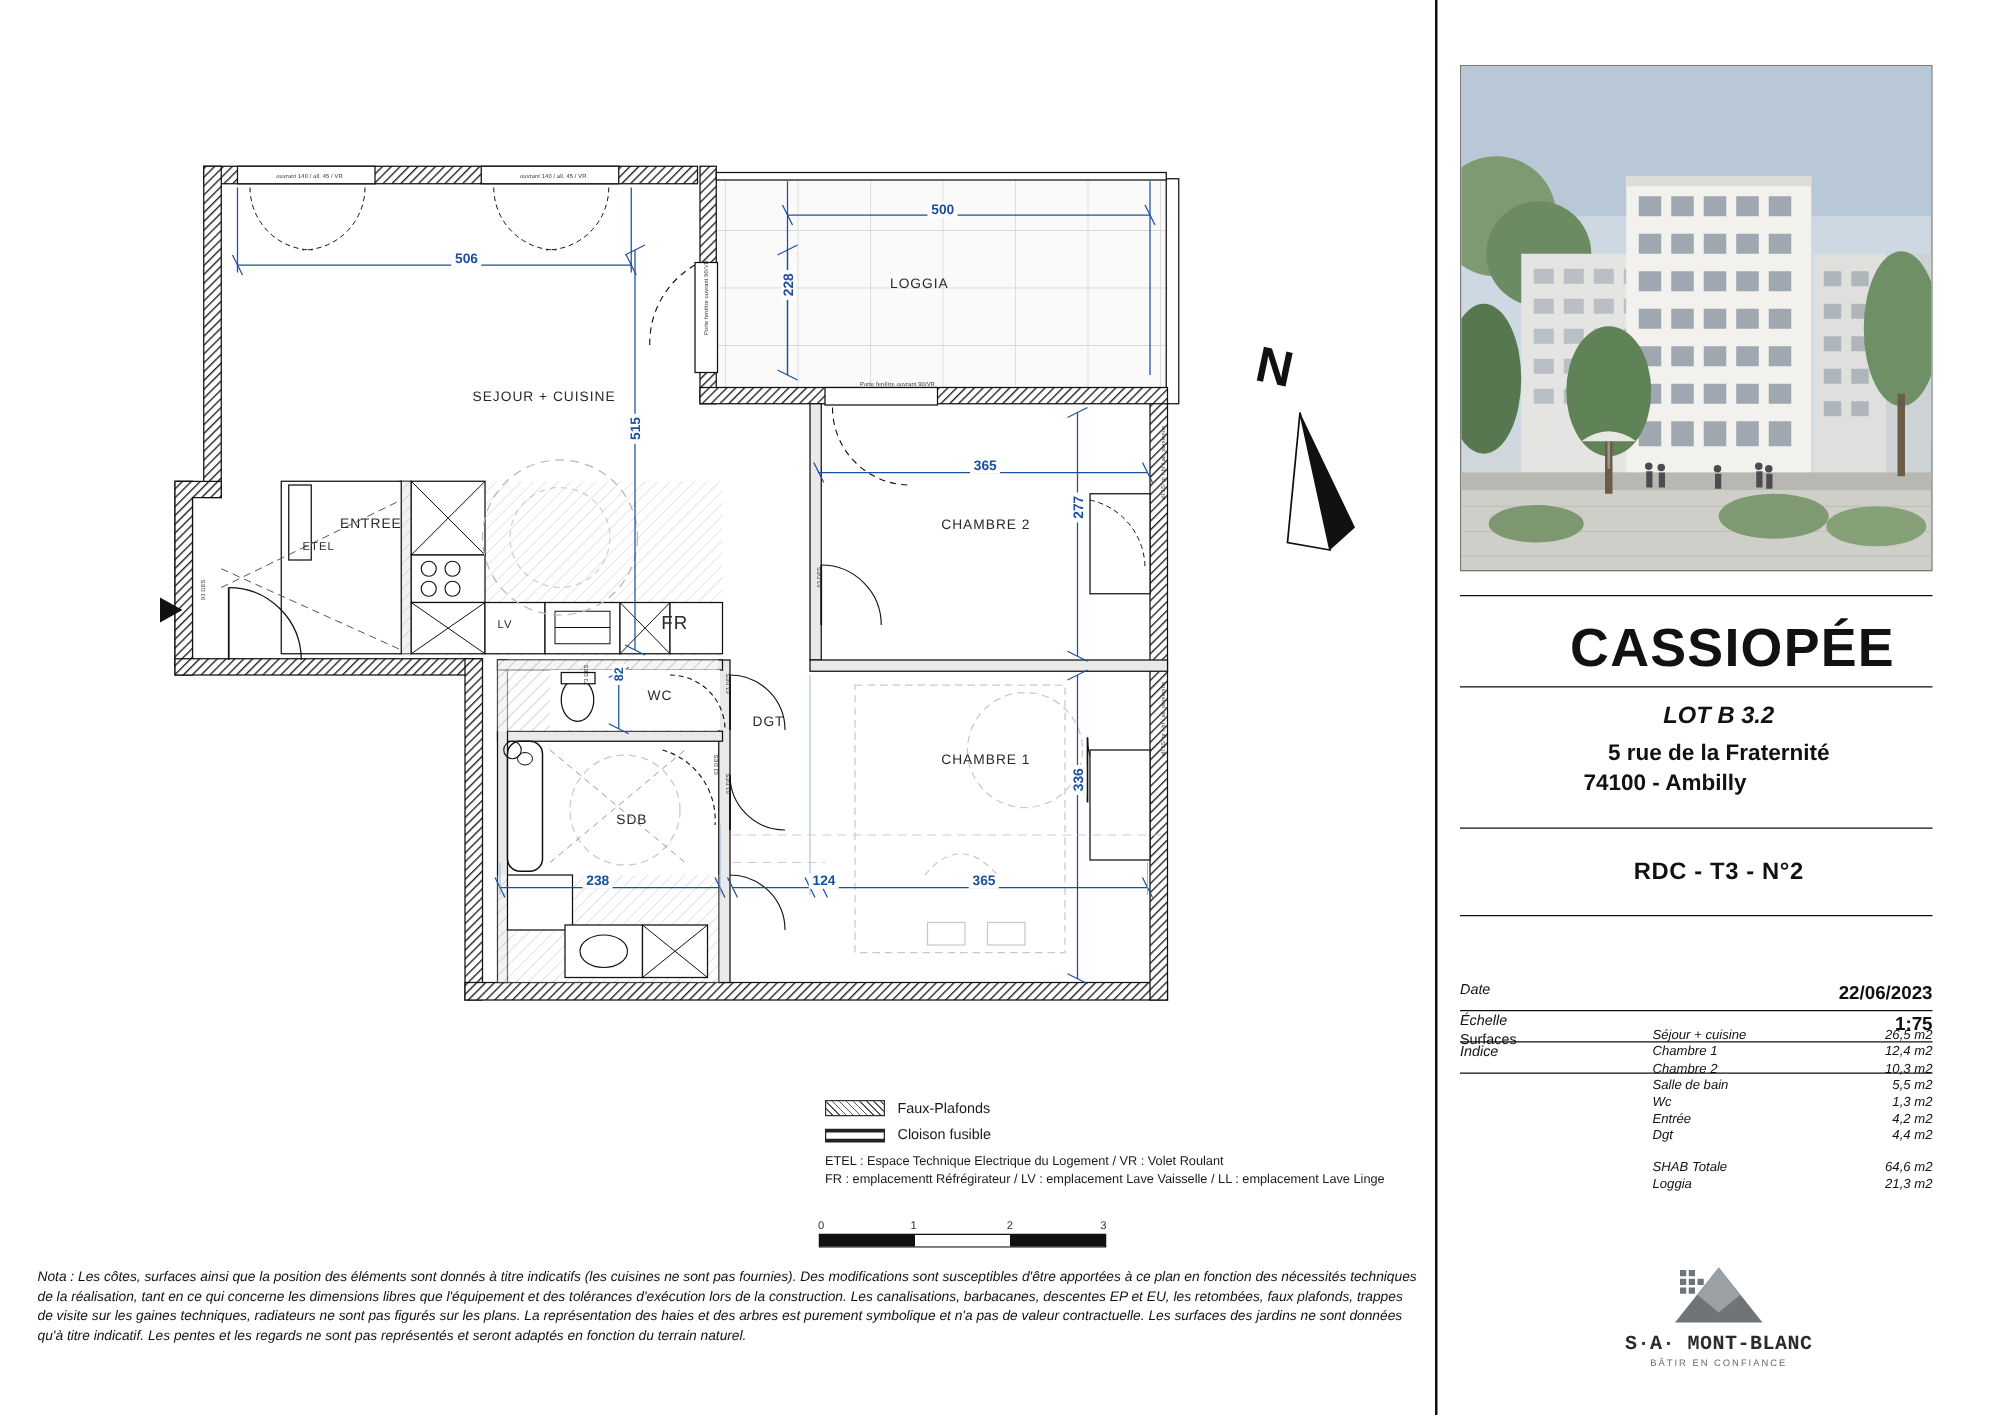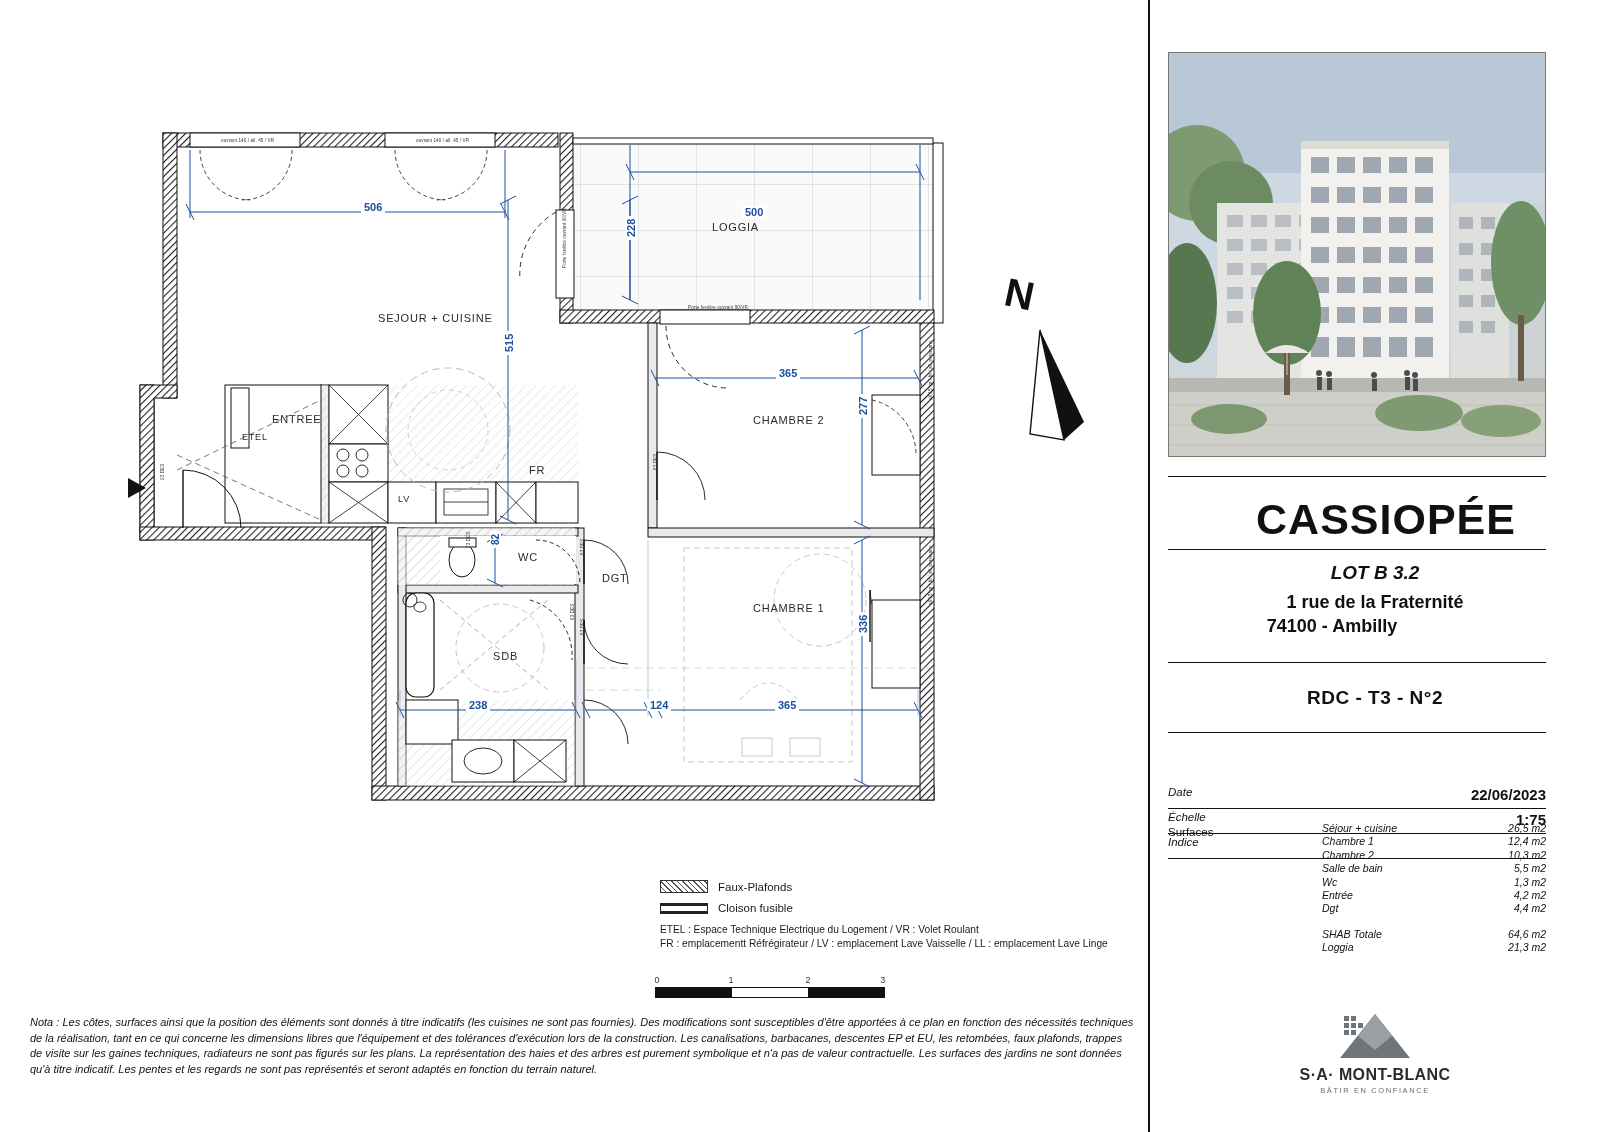--- a/index.html
+++ b/index.html
@@ -132,21 +132,21 @@
 
   .surf-title { position:absolute; left:18px; top:826px; font-size:11.5px; color:#111; }
   .surf-table { position:absolute; left:172px; top:822px; width:224px; }
   .surf-row { position:relative; height:13.4px; font-size:10.5px; font-style:italic; color:#111; }
   .surf-name { position:absolute; left:0; }
   .surf-val { position:absolute; right:0; }
   .surf-gap { height:12px; }
 
   .logo { position:absolute; left:0; top:1010px; width:450px; text-align:center; }
   .logo-mark { display:block; margin:0 auto 4px; }
-  .logo-name { font-size:16px; font-weight:bold; letter-spacing:0.4px; color:#2b2b2b; }
+  .logo-name { font-size:16px; font-weight:bold; letter-spacing:0.4px; color:#2b2b2b;font-family:Liberation Mono, monospace; }
   .logo-tag { font-size:7.5px; letter-spacing:1.6px; color:#6a6a6a; margin-top:2px; }
 </style>
 </head>
 <body>
 
 <div class="sheet">
 
   <div class="plan-area">
 
     <svg class="plan-svg" width="1150" height="1010" viewBox="0 0 1150 1010">
@@ -372,24 +372,24 @@
     <div class="room-label" style="left:378px; top:312px;">SEJOUR + CUISINE</div>
     <div class="room-label" style="left:712px; top:221px;">LOGGIA</div>
     <div class="room-label" style="left:272px; top:413px;">ENTREE</div>
     <div class="room-label vert" style="left:242px; top:432px; font-size:9px;">ETEL</div>
     <div class="room-label" style="left:518px; top:551px;">WC</div>
     <div class="room-label" style="left:602px; top:572px;">DGT</div>
     <div class="room-label" style="left:493px; top:650px;">SDB</div>
     <div class="room-label" style="left:753px; top:602px;">CHAMBRE 1</div>
     <div class="room-label" style="left:753px; top:414px;">CHAMBRE 2</div>
     <div class="room-label" style="left:398px; top:494px; font-size:9px;">LV</div>
-    <div class="room-label" style="left:529px; top:464px; font-size:11px;">FR</div>
+    <div class="room-label" style="left:529px; top:490px; font-size:15px;">FR</div>
 
     <div class="dim-label" style="left:361px; top:201px;">506</div>
-    <div class="dim-label" style="left:742px; top:162px;margin-top:44px;">500</div>
+    <div class="dim-label" style="left:742px; top:162px;">500</div>
     <div class="dim-label vert" style="left:625px; top:240px;">228</div>
     <div class="dim-label vert" style="left:503px; top:355px;">515</div>
     <div class="dim-label" style="left:776px; top:367px;">365</div>
     <div class="dim-label vert" style="left:857px; top:418px;">277</div>
     <div class="dim-label vert" style="left:490px; top:548px; font-size:10px;">82</div>
     <div class="dim-label" style="left:466px; top:699px;">238</div>
     <div class="dim-label" style="left:599px; top:699px;margin-left:48px;">124</div>
     <div class="dim-label" style="left:775px; top:699px;">365</div>
     <div class="dim-label vert" style="left:857px; top:636px;">336</div>
 
@@ -568,21 +568,21 @@
 
         <path d="M96 300 q22 -16 44 0 z" fill="#e9e7e2"></path>
         <rect x="117" y="300" width="2" height="22" fill="#9a978f"></rect>
       </svg>
     </div>
 
     <div class="panel-rule" style="top:476px;"></div>
     <div class="brand">CASSIOPÉE</div>
     <div class="panel-rule" style="top:549px;"></div>
     <div class="lot">LOT B 3.2</div>
-    <div class="addr1">1 rue de la Fraternité</div>
+    <div class="addr1">5 rue de la Fraternité</div>
     <div class="addr2">74100 - Ambilly</div>
     <div class="panel-rule" style="top:662px;"></div>
     <div class="unit">RDC - T3 - N°2</div>
     <div class="panel-rule" style="top:732px;"></div>
 
     <div class="meta">
       <div class="meta-row">
         <span class="meta-key">Date</span>
         <span class="meta-val">22/06/2023</span>
       </div>

